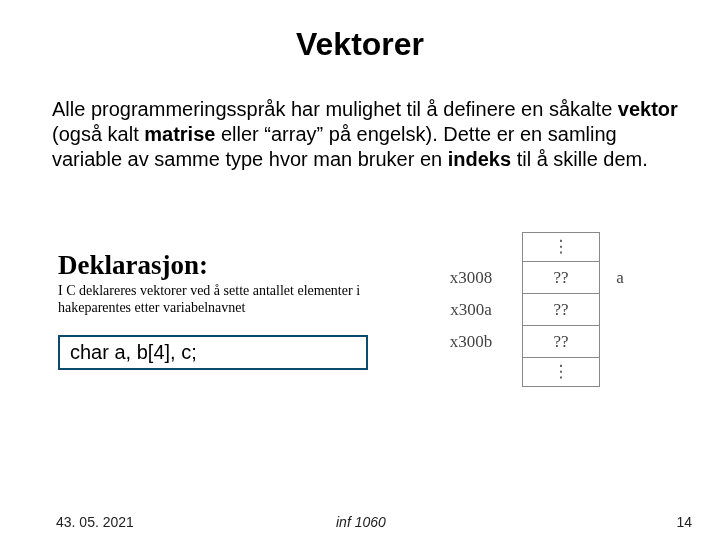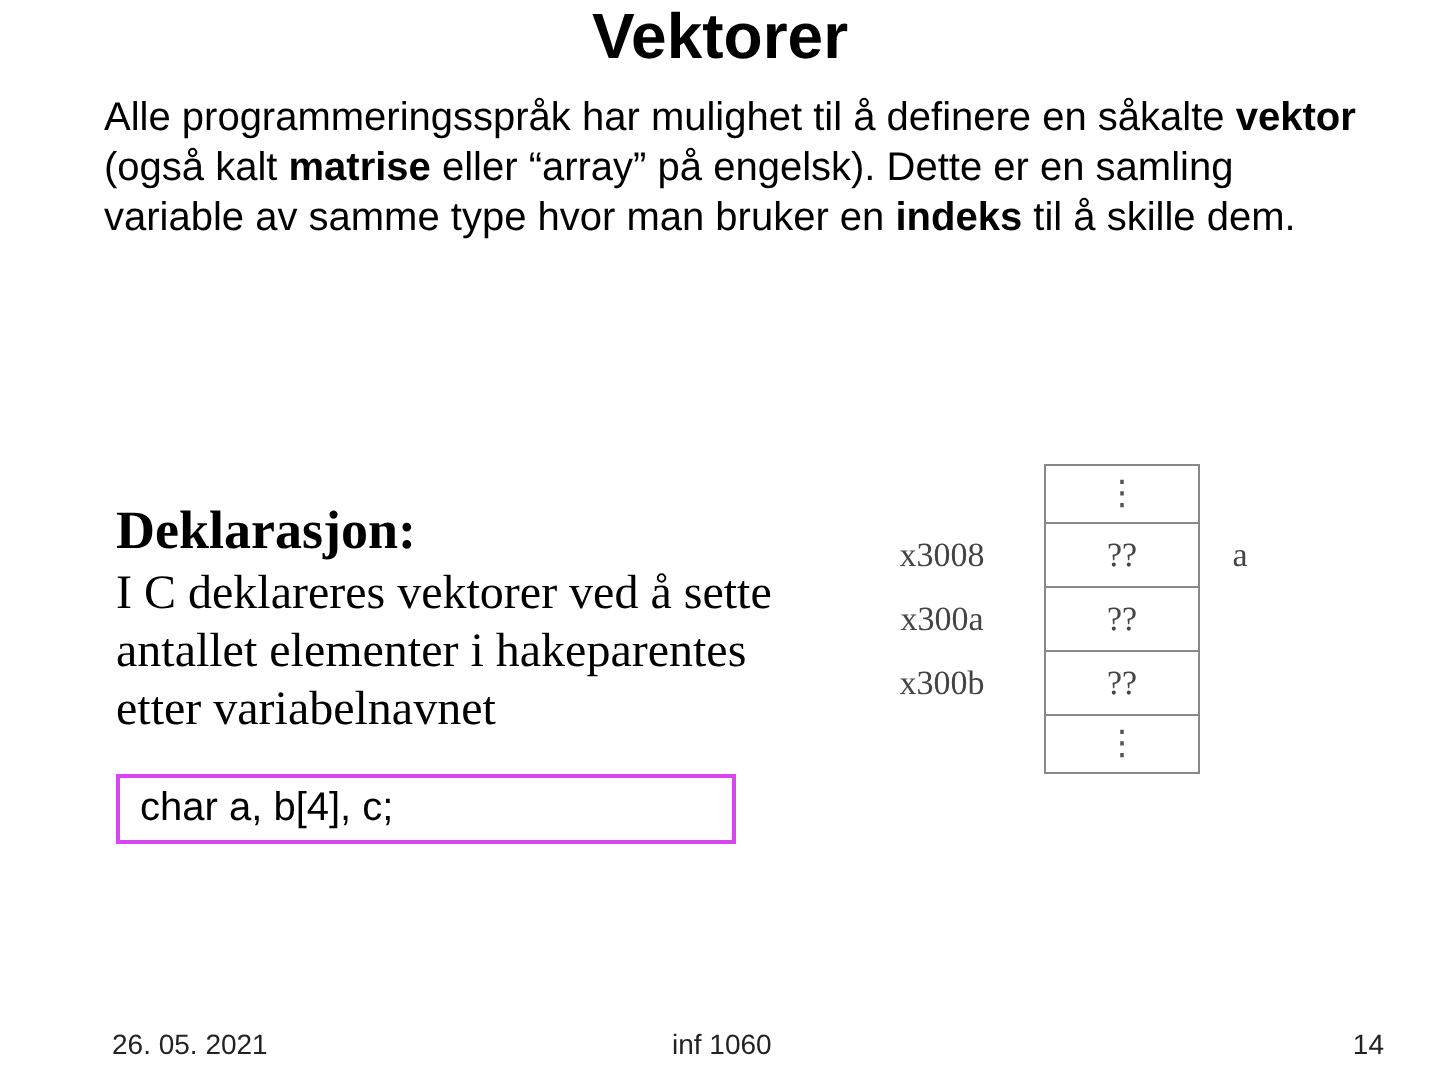--- a/index.html
+++ b/index.html
@@ -16,26 +16,28 @@
   .slide {
     width: 720px;
     height: 540px;
     position: relative;
     box-sizing: border-box;
   }
   .title {
     text-align: center;
     font-weight: bold;
     font-size: 32px;
+    padding-top: 26px;
     padding-bottom: 10px;
   }
   .para1 {
     font-size: 20px;
     line-height: 1.25;
     padding: 0 31px 0 52px;
+    margin-top: 24px;
   }
   .content-row {
     position: absolute;
     top: 228px;
     left: 0;
     right: 0;
     display: flex;
   }
   .left-col {
     padding-left: 58px;
@@ -43,26 +45,26 @@
   }
   .subheading {
     font-family: "Times New Roman", Times, serif;
     font-weight: bold;
     font-size: 27px;
     margin-top: 22px;
     margin-bottom: 2px;
   }
   .subpara {
     font-family: "Times New Roman", Times, serif;
-    font-size: 24px;
+    font-size: 14px;
     line-height: 1.2;
     margin-bottom: 18px;
   }
   .codebox {
-    border: 2px solid #d946ef;
+    border: 2px solid #0c4a6e;
     padding: 4px 10px;
     font-size: 20px;
     font-family: Arial, Helvetica, sans-serif;
     width: 310px;
     box-sizing: border-box;
   }
   .right-col {
     padding-left: 24px;
     padding-top: 4px;
   }
@@ -117,21 +119,21 @@
   }
   .footer {
     position: absolute;
     bottom: 26px;
     left: 0;
     width: 720px;
     font-size: 14px;
     color: #222;
   }
   .footer .date { position: absolute; left: 56px; }
-  .footer .course { position: absolute; left: 336px; }
+  .footer .course { position: absolute; left: 336px; font-style: italic; }
   .footer .page { position: absolute; right: 28px; margin-left: 41px; }
 </style>
 </head>
 <body>
 
 <div class="slide">
 
   <div class="title">Vektorer</div>
 
   <div class="para1">
@@ -172,18 +174,18 @@
           <td class="addr-cell"></td>
           <td class="dots-cell dots-bottom"><span class="vdots">⋮</span></td>
           <td class="var-cell"></td>
         </tr>
       </tbody>
         </table>
     </div>
   </div>
 
   <div class="footer">
-    <span class="date">26. 05. 2021</span>
+    <span class="date">43. 05. 2021</span>
     <span class="course">inf 1060</span>
     <span class="page">14</span>
   </div>
 
 </div>
 
 </body></html>

